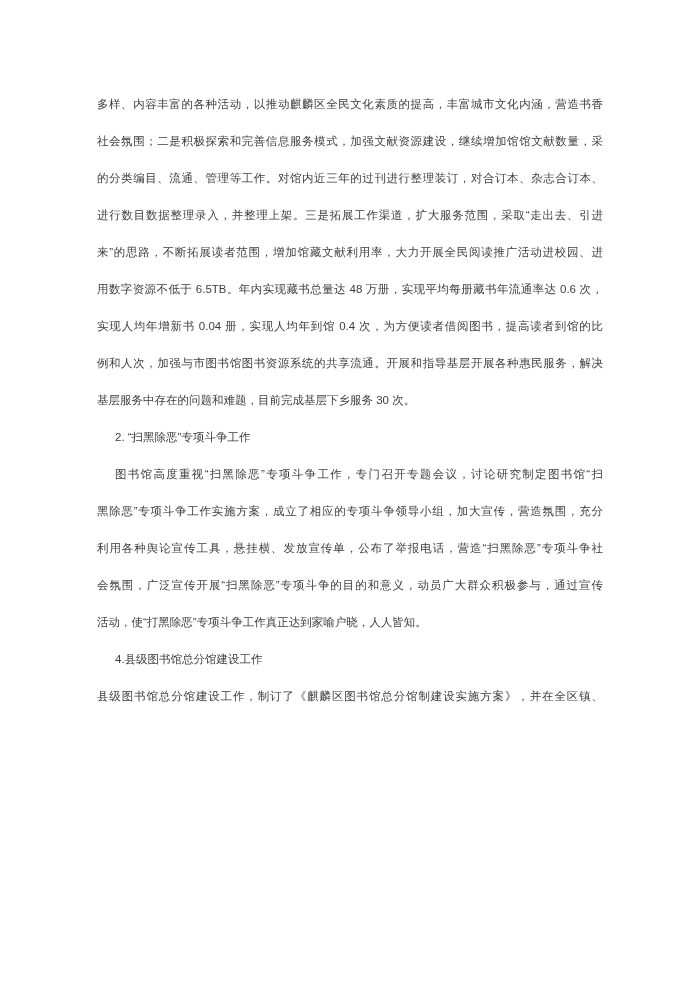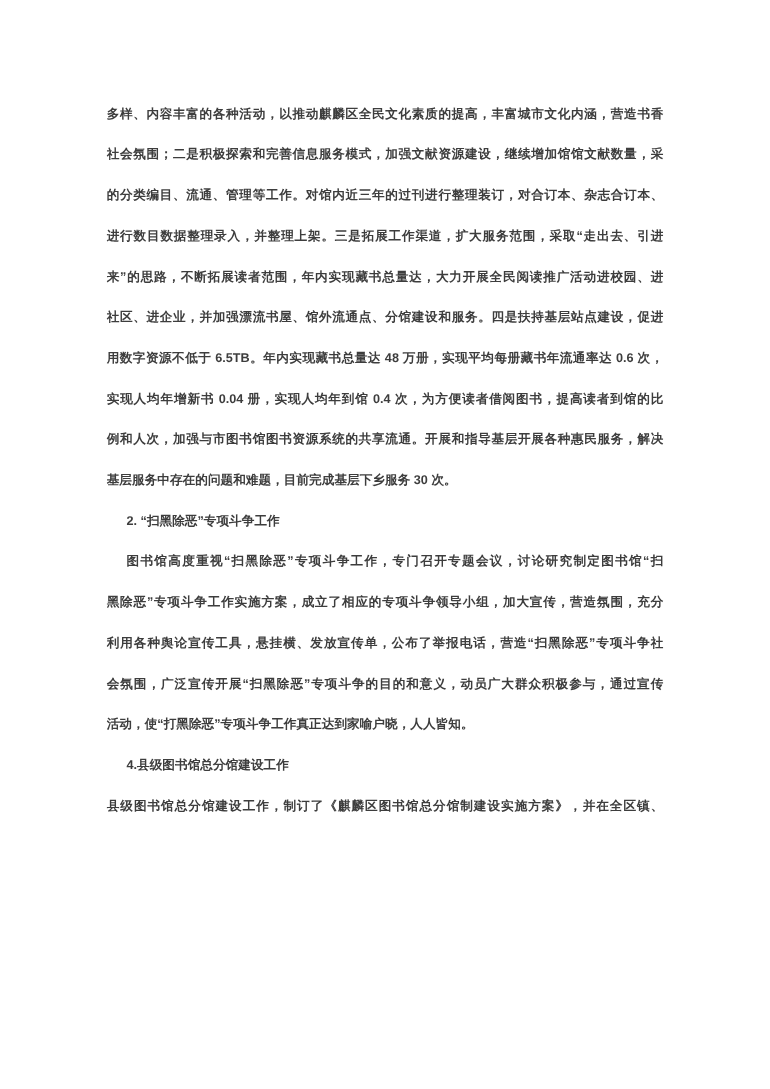--- a/index.html
+++ b/index.html
@@ -6,21 +6,20 @@
     margin: 0;
     padding: 0;
     background: #ffffff;
   }
   .page {
     position: relative;
     width: 700px;
     height: 990px;
     background: #ffffff;
     overflow: hidden;
-    font-weight: bold;
   }
   .text-block {
     position: absolute;
     left: 97px;
     top: 86px;
     width: 506px;
   }
   .line {
     font-family: "Liberation Sans", sans-serif;
     font-size: 11.5px;
@@ -42,22 +41,21 @@
 </style>
 </head>
 <body>
 
 <div class="page">
   <div class="text-block">
     <div class="line">多样、内容丰富的各种活动，以推动麒麟区全民文化素质的提高，丰富城市文化内涵，营造书香</div>
     <div class="line">社会氛围；二是积极探索和完善信息服务模式，加强文献资源建设，继续增加馆馆文献数量，采</div>
     <div class="line">的分类编目、流通、管理等工作。对馆内近三年的过刊进行整理装订，对合订本、杂志合订本、</div>
     <div class="line">进行数目数据整理录入，并整理上架。三是拓展工作渠道，扩大服务范围，采取“走出去、引进</div>
-    <div class="line">来”的思路，不断拓展读者范围，年内实现藏书总量达，大力开展全民阅读推广活动进校园、进</div>
-    <div class="line">社区、进企业，并加强漂流书屋、馆外流通点、分馆建设和服务。四是扶持基层站点建设，促进</div>
+    <div class="line">来”的思路，不断拓展读者范围，增加馆藏文献利用率，大力开展全民阅读推广活动进校园、进</div>
     <div class="line">用数字资源不低于 6.5TB。年内实现藏书总量达 48 万册，实现平均每册藏书年流通率达 0.6 次，</div>
     <div class="line">实现人均年增新书 0.04 册，实现人均年到馆 0.4 次，为方便读者借阅图书，提高读者到馆的比</div>
     <div class="line">例和人次，加强与市图书馆图书资源系统的共享流通。开展和指导基层开展各种惠民服务，解决</div>
     <div class="line last">基层服务中存在的问题和难题，目前完成基层下乡服务 30 次。</div>
     <div class="line last ind">2. “扫黑除恶”专项斗争工作</div>
     <div class="line ind">图书馆高度重视“扫黑除恶”专项斗争工作，专门召开专题会议，讨论研究制定图书馆“扫</div>
     <div class="line">黑除恶”专项斗争工作实施方案，成立了相应的专项斗争领导小组，加大宣传，营造氛围，充分</div>
     <div class="line">利用各种舆论宣传工具，悬挂横、发放宣传单，公布了举报电话，营造“扫黑除恶”专项斗争社</div>
     <div class="line">会氛围，广泛宣传开展“扫黑除恶”专项斗争的目的和意义，动员广大群众积极参与，通过宣传</div>
     <div class="line last">活动，使“打黑除恶”专项斗争工作真正达到家喻户晓，人人皆知。</div>

